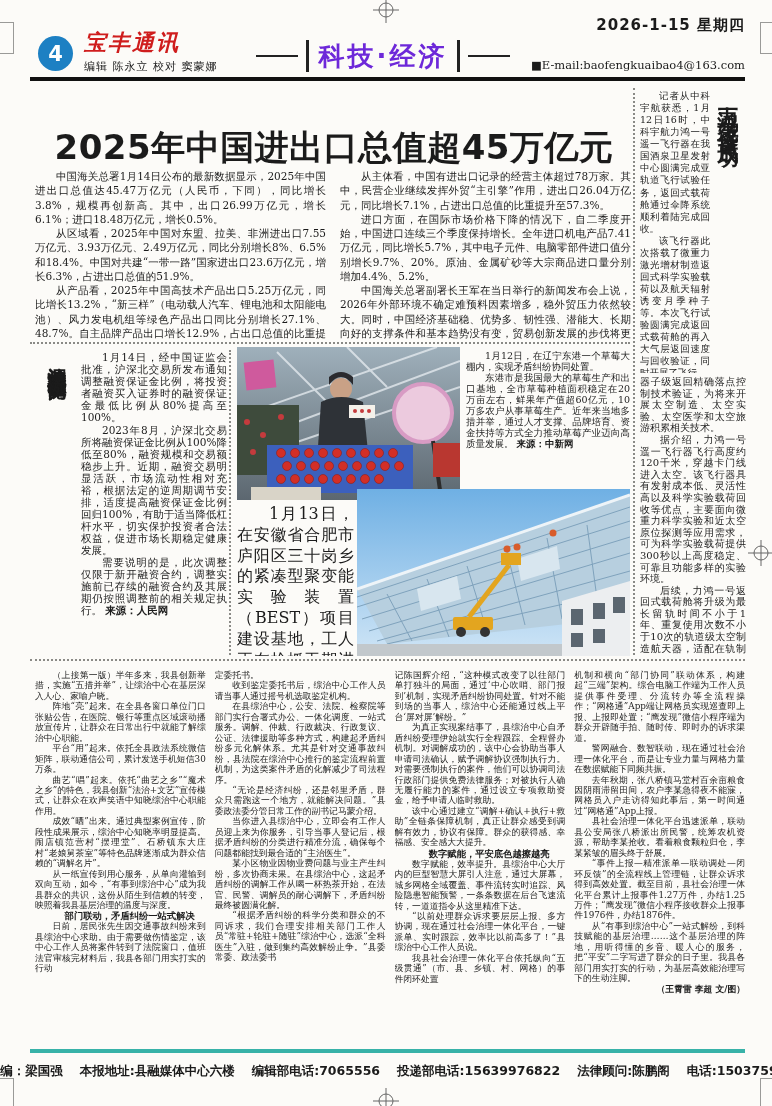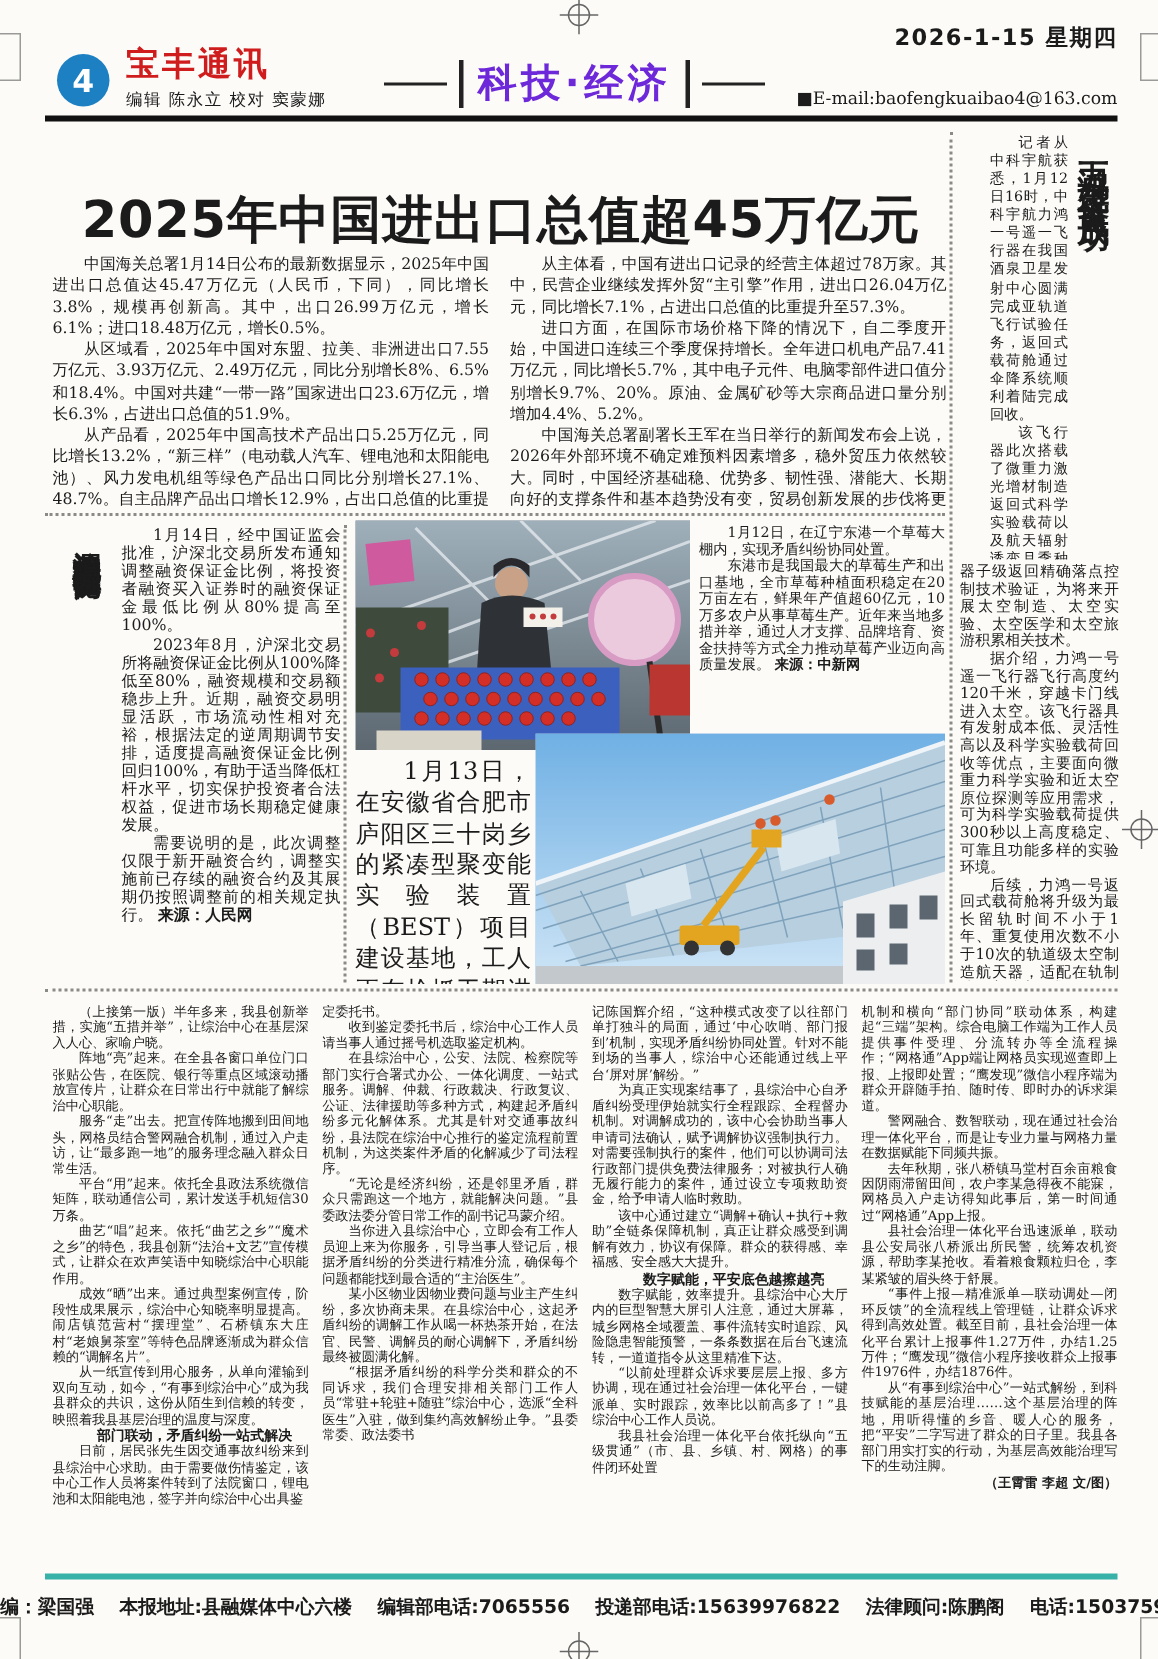--- a/index.html
+++ b/index.html
@@ -8,21 +8,21 @@
   .abs{position:absolute;}
 
   
   .cross{position:absolute;width:26px;height:26px;}
   .cross line,.cross circle{stroke:#666;stroke-width:1;fill:none;}
   .trim{position:absolute;width:30px;height:30px;border:1px solid #9a9a98;background:transparent;}
 
   
   .badge{left:38px;top:36px;width:35px;height:35px;border-radius:50%;background:#1d80c3;color:#fff;
          display:flex;align-items:center;justify-content:center;font:bold 21px "DejaVu Sans",sans-serif;}
-  .masthead{left:84px;top:28px;font-size:22px;font-weight:bold;color:#cf1d1d;
+  .masthead{left:84px;top:28px;font-size:22px;font-weight:bold;font-style:italic;color:#cf1d1d;
             font-family:"DejaVu Serif",serif;letter-spacing:2px;}
   .staff{left:84px;top:59px;font-size:11px;font-weight:normal;font-family:"DejaVu Sans",sans-serif;letter-spacing:1px;}
   .section-wrap{left:228px;top:38px;width:310px;height:36px;display:flex;align-items:center;justify-content:center;}
   .hline{width:42px;height:2px;background:#222;}
   .vbar{width:3px;height:32px;background:#222;margin:0 8px;}
   .section-title{font-size:26px;line-height:1;font-weight:bold;color:#6d28d9;
                  font-family:"DejaVu Sans",sans-serif;letter-spacing:3px;margin:0 2px;}
   .issue-date{left:520px;top:16px;width:225px;text-align:right;font-size:15px;font-weight:bold;
               font-family:"DejaVu Sans",sans-serif;letter-spacing:1px;}
   .email{left:520px;top:58px;width:225px;text-align:right;font-size:11.5px;font-family:"DejaVu Serif",serif;}
@@ -50,21 +50,21 @@
   
   .photo1{left:237px;top:347px;width:223px;height:153px;overflow:hidden;background:#7d8892;}
   .photo2{left:357px;top:489px;width:273px;height:167px;overflow:hidden;background:#9dc3e6;}
   .cap1{left:466px;top:350px;width:164px;height:114px;font-size:9.5px;line-height:1.16;text-align:justify;overflow:hidden;}
   .cap2{left:237px;top:504px;width:117px;height:152px;font-size:16px;line-height:1.3;text-align:justify;overflow:hidden;}
   .cap1 p,.cap2 p{margin:0;text-indent:2em;}
 
   
   .sidebar{left:640px;top:90px;width:106px;height:566px;overflow:hidden;}
   .sb-top{display:flex;height:283px;overflow:hidden;}
-  .sb-top-text{width:70px;font-size:9.5px;line-height:1.27;text-align:justify;margin-left:20px;}
+  .sb-top-text{width:70px;font-size:9.5px;line-height:1.27;text-align:justify;}
   .sb-top-text p{margin:0;text-indent:2em;}
   .sb-headline{flex:1;writing-mode:vertical-rl;text-orientation:upright;font-size:21px;font-weight:bold;
                font-family:"DejaVu Sans",sans-serif;letter-spacing:4px;display:flex;align-items:center;line-height:34px;}
   .sb-bottom{margin-top:3px;height:278px;font-size:10px;line-height:1.16;text-align:justify;overflow:hidden;}
   .sb-bottom p{margin:0;text-indent:2em;}
   .no-indent{text-indent:0 !important;}
 
   
   .bottom{left:35px;top:670px;width:710px;height:374px;display:flex;gap:9px;}
   .bcol{flex:1;font-size:8.8px;line-height:1.19;text-align:justify;overflow:hidden;}
@@ -290,27 +290,26 @@
       <p class="no-indent">器子级返回精确落点控制技术验证，为将来开展太空制造、太空实验、太空医学和太空旅游积累相关技术。</p>
       <p>据介绍，力鸿一号遥一飞行器飞行高度约120千米，穿越卡门线进入太空。该飞行器具有发射成本低、灵活性高以及科学实验载荷回收等优点，主要面向微重力科学实验和近太空原位探测等应用需求，可为科学实验载荷提供300秒以上高度稳定、可靠且功能多样的实验环境。</p>
       <p><span>后续，力鸿一号返回式载荷舱将升级为最长留轨时间不小于1年、重复使用次数不小于10次的轨道级太空制造航天器，适配在轨制造的高精度需求。</span> </p>
     </div>
   </div>
 
   <div class="abs bottom">
     <div class="bcol">
       <p>（上接第一版）半年多来，我县创新举措，实施“五措并举”，让综治中心在基层深入人心、家喻户晓。</p>
       <p>阵地“亮”起来。在全县各窗口单位门口张贴公告，在医院、银行等重点区域滚动播放宣传片，让群众在日常出行中就能了解综治中心职能。</p>
-      <p>服务“走”出去。把宣传阵地搬到田间地头，网格员结合警网融合机制，通过入户走访，让“最多跑一地”的服务理念融入群众日常生活。</p>
       <p>平台“用”起来。依托全县政法系统微信矩阵，联动通信公司，累计发送手机短信30万条。</p>
       <p>曲艺“唱”起来。依托“曲艺之乡”“魔术之乡”的特色，我县创新“法治+文艺”宣传模式，让群众在欢声笑语中知晓综治中心职能作用。</p>
       <p>成效“晒”出来。通过典型案例宣传，阶段性成果展示，综治中心知晓率明显提高。闹店镇范营村“摆理堂”、石桥镇东大庄村“老娘舅茶室”等特色品牌逐渐成为群众信赖的“调解名片”。</p>
       <p>从一纸宣传到用心服务，从单向灌输到双向互动，如今，“有事到综治中心”成为我县群众的共识，这份从陌生到信赖的转变，映照着我县基层治理的温度与深度。</p>
       <p class="bh">部门联动，矛盾纠纷一站式解决</p>
-      <p>日前，居民张先生因交通事故纠纷来到县综治中心求助。由于需要做伤情鉴定，该中心工作人员将案件转到了法院窗口，锂电池和太阳能电池，签字并向综治中心出具鉴</p>
+      <p>日前，居民张先生因交通事故纠纷来到县综治中心求助。由于需要做伤情鉴定，该中心工作人员将案件转到了法院窗口，值班法官审核完材料后，我县各部门用实打实的行动</p>
     </div>
     <div class="bcol">
       <p class="no-indent">定委托书。</p>
       <p>收到鉴定委托书后，综治中心工作人员请当事人通过摇号机选取鉴定机构。</p>
       <p>在县综治中心，公安、法院、检察院等部门实行合署式办公、一体化调度、一站式服务。调解、仲裁、行政裁决、行政复议、公证、法律援助等多种方式，构建起矛盾纠纷多元化解体系。尤其是针对交通事故纠纷，县法院在综治中心推行的鉴定流程前置机制，为这类案件矛盾的化解减少了司法程序。</p>
       <p>“无论是经济纠纷，还是邻里矛盾，群众只需跑这一个地方，就能解决问题。”县委政法委分管日常工作的副书记马蒙介绍。</p>
       <p>当你进入县综治中心，立即会有工作人员迎上来为你服务，引导当事人登记后，根据矛盾纠纷的分类进行精准分流，确保每个问题都能找到最合适的“主治医生”。</p>
       <p>某小区物业因物业费问题与业主产生纠纷，多次协商未果。在县综治中心，这起矛盾纠纷的调解工作从喝一杯热茶开始，在法官、民警、调解员的耐心调解下，矛盾纠纷最终被圆满化解。</p>
       <p>“根据矛盾纠纷的科学分类和群众的不同诉求，我们合理安排相关部门工作人员“常驻+轮驻+随驻”综治中心，选派“全科医生”入驻，做到集约高效解纷止争。”县委常委、政法委书</p>
     </div>

